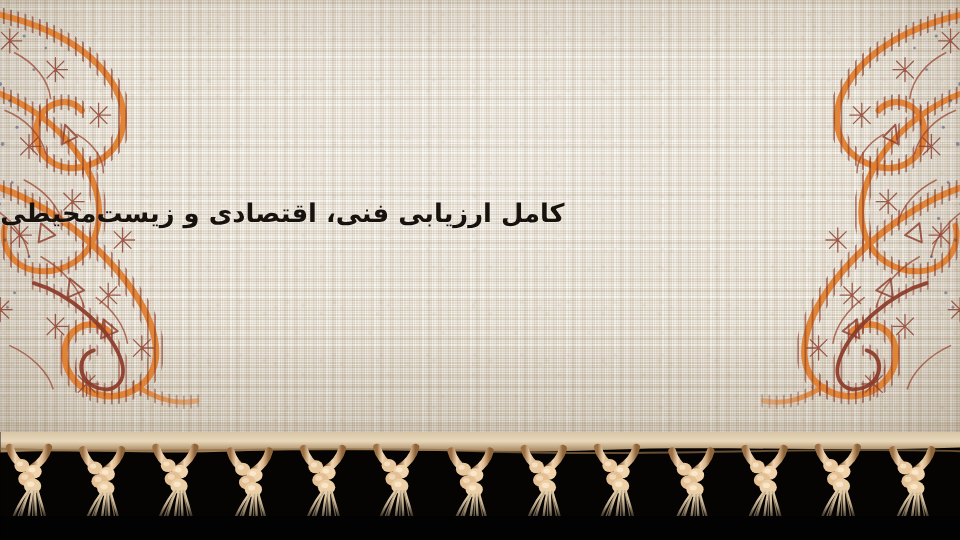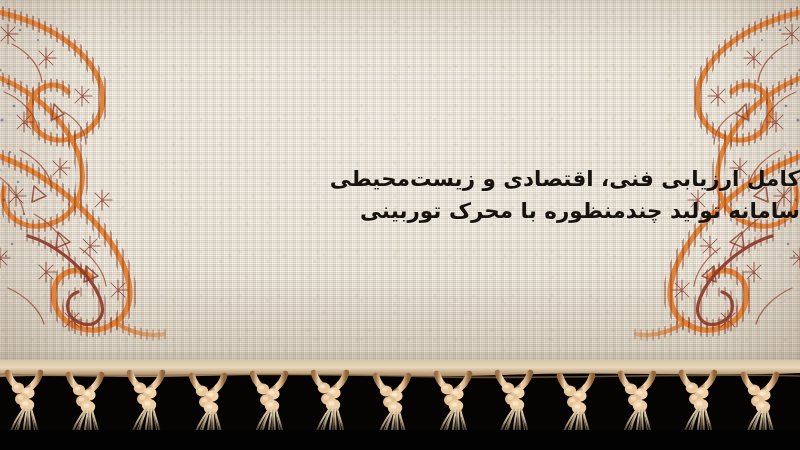--- a/index.html
+++ b/index.html
@@ -114,21 +114,21 @@
   .embroidery.left  { left: -6px; }
   .embroidery.right { right: -6px; transform: scaleX(-1); }
   .embroidery svg { display: block; width: 100%; height: 100%; }
 
   
   .title-block {
     position: absolute;
     left: 0;
     right: 0;
     top: 163px;
-    text-align: right;
+    text-align: left;
     direction: rtl;
     z-index: 6;
   }
   .title-line {
     font-family: "DejaVu Sans", sans-serif;
     font-weight: bold;
     font-size: 21.5px;
     line-height: 32px;
     color: #17120e;
     letter-spacing: 0;
@@ -433,21 +433,20 @@
           <path d="M40 186 L52 196 L38 202 Z"></path>
           <path d="M92 266 L104 276 L90 282 Z"></path>
           <path d="M64 232 L76 242 L62 248 Z"></path>
         </g>
       </g>
     </svg>
   </div>
 
   <div class="title-block">
     <div class="title-line">کامل ارزیابی فنی، اقتصادی و زیست‌محیطی</div>
-    <div class="title-line">سامانه تولید چندمنظوره با محرک توربینی</div>
   </div>
 
   <div class="fringe-zone">
     <svg viewBox="0 0 800 90" xmlns="http://www.w3.org/2000/svg" aria-hidden="true">
       <defs>
         <linearGradient id="cord" x1="0" y1="0" x2="1" y2="0">
           <stop offset="0%" stop-color="#9c7044"></stop>
           <stop offset="35%" stop-color="#f0d6b4"></stop>
           <stop offset="65%" stop-color="#dcb68b"></stop>
           <stop offset="100%" stop-color="#8e6439"></stop>

